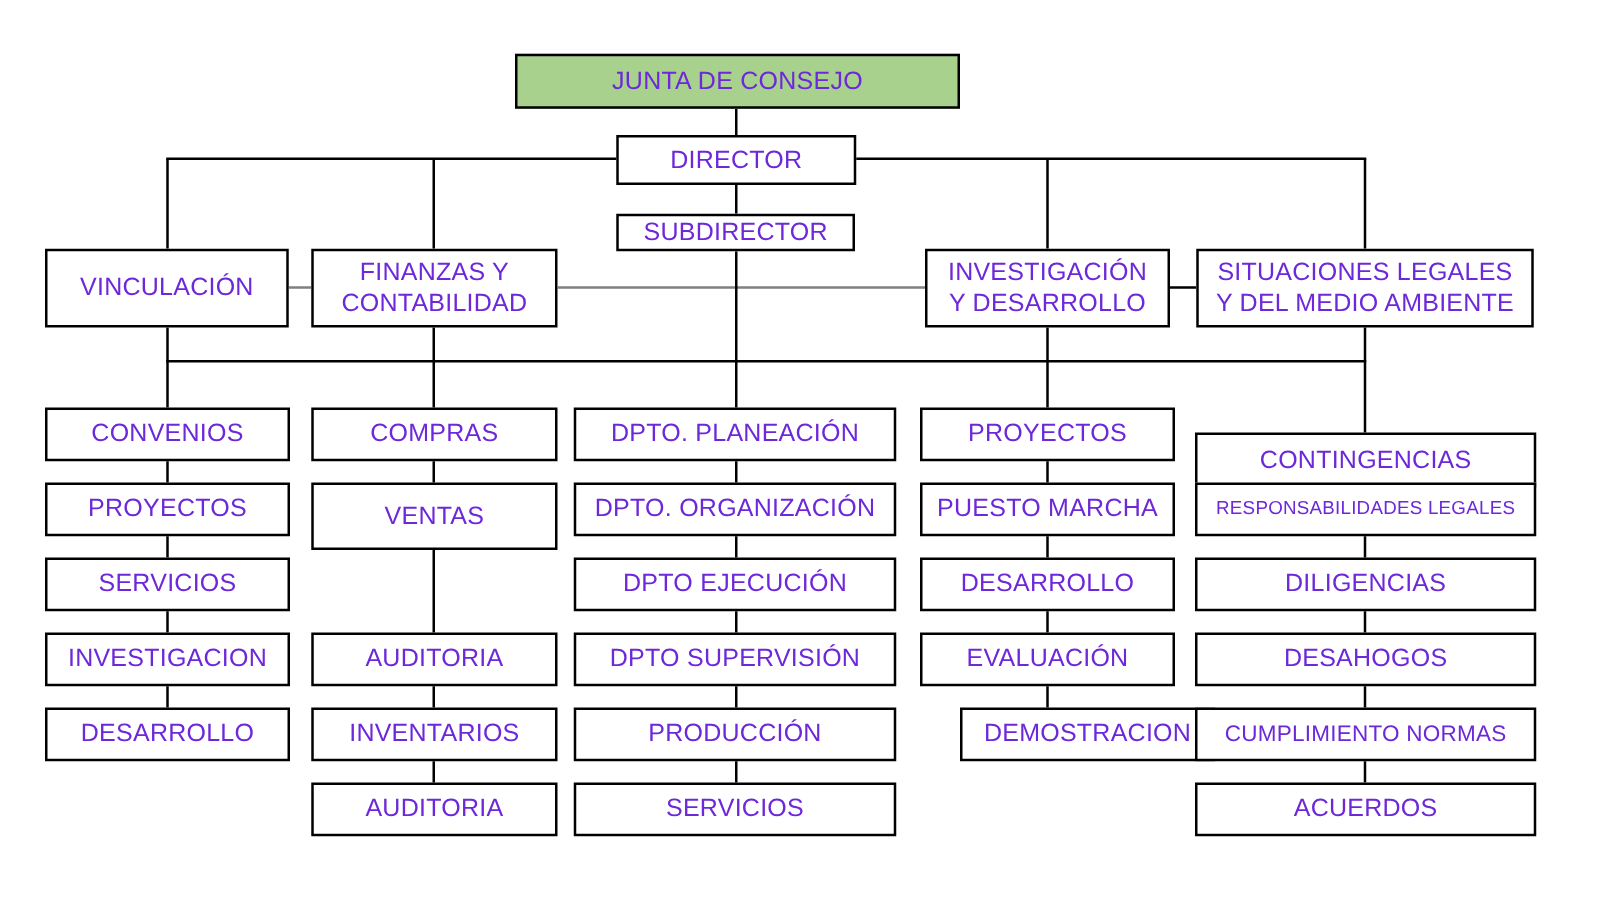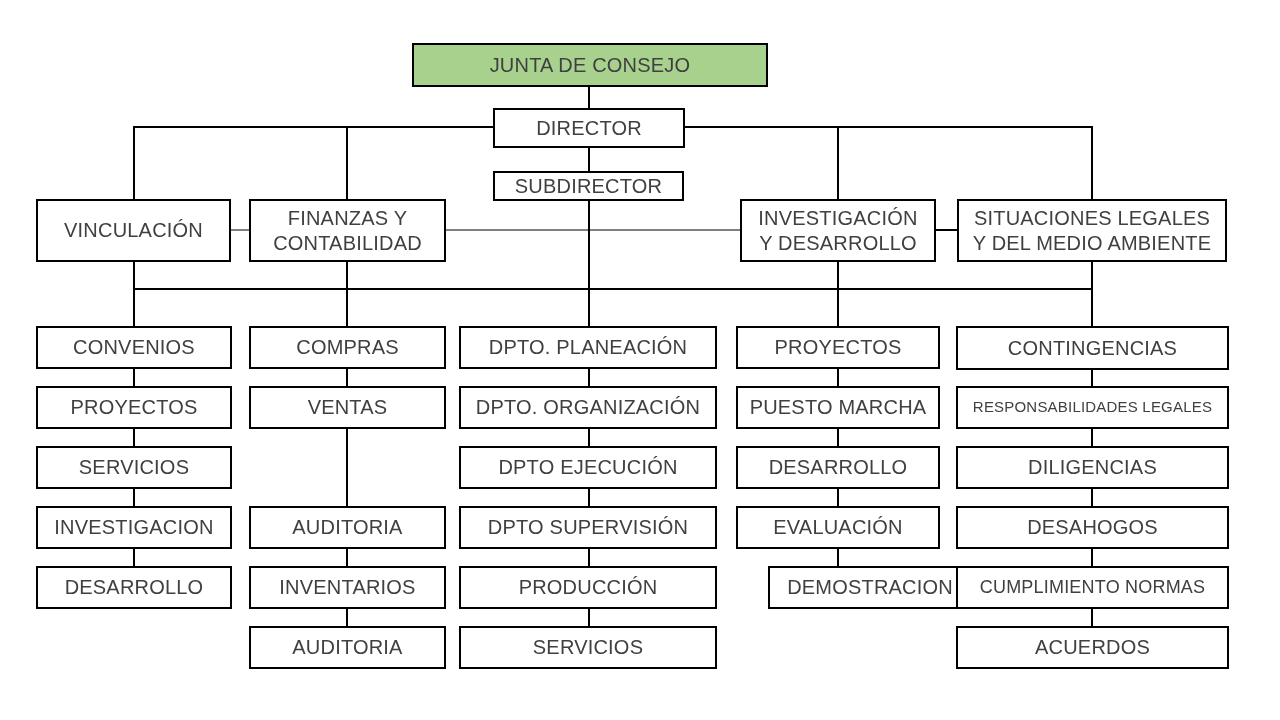--- a/index.html
+++ b/index.html
@@ -8,21 +8,21 @@
     width:1280px; height:720px;
     background:#ffffff;
     font-family:"Liberation Sans", sans-serif;
     overflow:hidden;
   }
   .node {
     position:absolute;
     box-sizing:border-box;
     background:#ffffff;
     border:2px solid #000000;
-    color:#404040;
+    color:#6d28d9;
     display:flex;
     align-items:center;
     justify-content:center;
     text-align:center;
     font-size:20px;
     line-height:1.25;
     letter-spacing:0.2px;
     white-space:pre-line;
     z-index:2;
   }
@@ -70,38 +70,38 @@
   <div class="node" style="left:957px; top:199px; width:270px; height:63px;">SITUACIONES LEGALES
 Y DEL MEDIO AMBIENTE</div>
 
   <div class="node" style="left:36px; top:326px; width:196px; height:43px;">CONVENIOS</div>
   <div class="node" style="left:36px; top:386px; width:196px; height:43px;">PROYECTOS</div>
   <div class="node" style="left:36px; top:446px; width:196px; height:43px;">SERVICIOS</div>
   <div class="node" style="left:36px; top:506px; width:196px; height:43px;">INVESTIGACION</div>
   <div class="node" style="left:36px; top:566px; width:196px; height:43px;">DESARROLLO</div>
 
   <div class="node" style="left:249px; top:326px; width:197px; height:43px;">COMPRAS</div>
-  <div class="node" style="left:249px; top:386px; width:197px; height:43px;">VENTAS</div>
+  <div class="node" style="left:249px; top:386px; width:197px; height:54px;">VENTAS</div>
   <div class="node" style="left:249px; top:506px; width:197px; height:43px;">AUDITORIA</div>
   <div class="node" style="left:249px; top:566px; width:197px; height:43px;">INVENTARIOS</div>
   <div class="node" style="left:249px; top:626px; width:197px; height:43px;">AUDITORIA</div>
 
   <div class="node" style="left:459px; top:326px; width:258px; height:43px;">DPTO. PLANEACIÓN</div>
   <div class="node" style="left:459px; top:386px; width:258px; height:43px;">DPTO. ORGANIZACIÓN</div>
   <div class="node" style="left:459px; top:446px; width:258px; height:43px;">DPTO EJECUCIÓN</div>
   <div class="node" style="left:459px; top:506px; width:258px; height:43px;">DPTO SUPERVISIÓN</div>
   <div class="node" style="left:459px; top:566px; width:258px; height:43px;">PRODUCCIÓN</div>
   <div class="node" style="left:459px; top:626px; width:258px; height:43px;">SERVICIOS</div>
 
   <div class="node" style="left:736px; top:326px; width:204px; height:43px;">PROYECTOS</div>
   <div class="node" style="left:736px; top:386px; width:204px; height:43px;">PUESTO MARCHA</div>
   <div class="node" style="left:736px; top:446px; width:204px; height:43px;">DESARROLLO</div>
   <div class="node" style="left:736px; top:506px; width:204px; height:43px;">EVALUACIÓN</div>
   <div class="node" style="left:768px; top:566px; width:204px; height:43px;">DEMOSTRACION</div>
 
-  <div class="node" style="left:956px; top:326px; width:273px; height:44px;">CONTINGENCIAS</div>
+  <div class="node" style="left:956px; top:346px; width:273px; height:44px;">CONTINGENCIAS</div>
   <div class="node fs17" style="left:956px; top:386px; width:273px; height:43px;">RESPONSABILIDADES LEGALES</div>
   <div class="node" style="left:956px; top:446px; width:273px; height:43px;">DILIGENCIAS</div>
   <div class="node" style="left:956px; top:506px; width:273px; height:43px;">DESAHOGOS</div>
   <div class="node fs18" style="left:956px; top:566px; width:273px; height:43px;">CUMPLIMIENTO NORMAS</div>
   <div class="node" style="left:956px; top:626px; width:273px; height:43px;">ACUERDOS</div>
 
 </div>
 
 </body></html>

